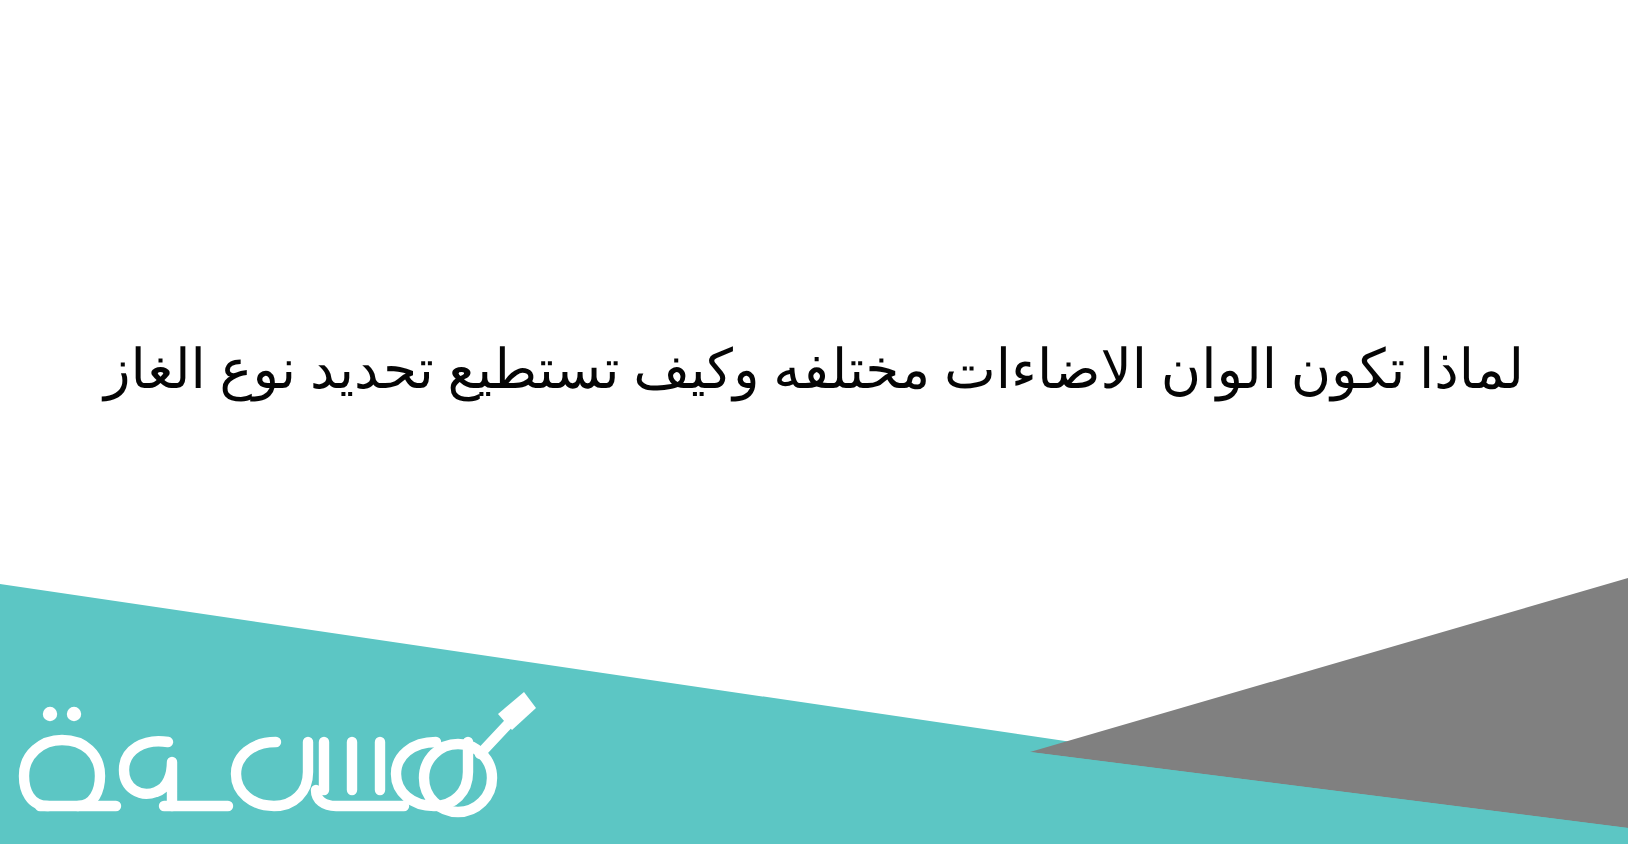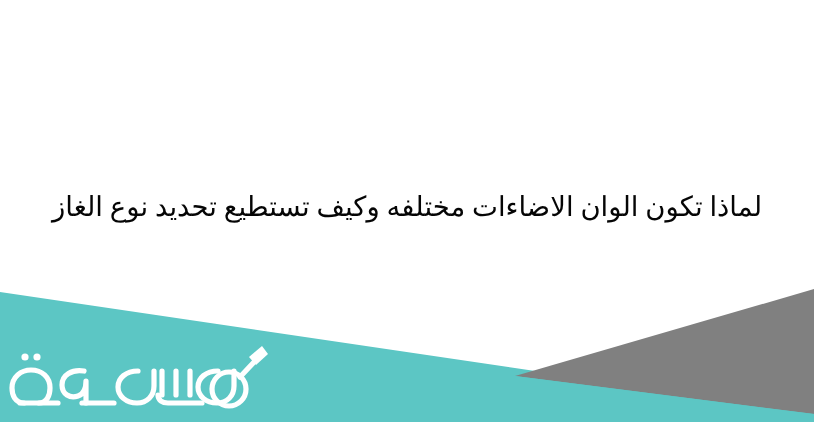--- a/index.html
+++ b/index.html
@@ -17,21 +17,21 @@
     width: 814px;
     height: 422px;
     background: #ffffff;
     overflow: hidden;
   }
 
   
   .headline-wrap {
     position: absolute;
     left: 0;
-    top: 167px;
+    top: 145px;
     width: 814px;
     height: 80px;
     display: flex;
     align-items: center;
     justify-content: center;
     padding: 0 18px;
     box-sizing: border-box;
   }
 
   .headline {

